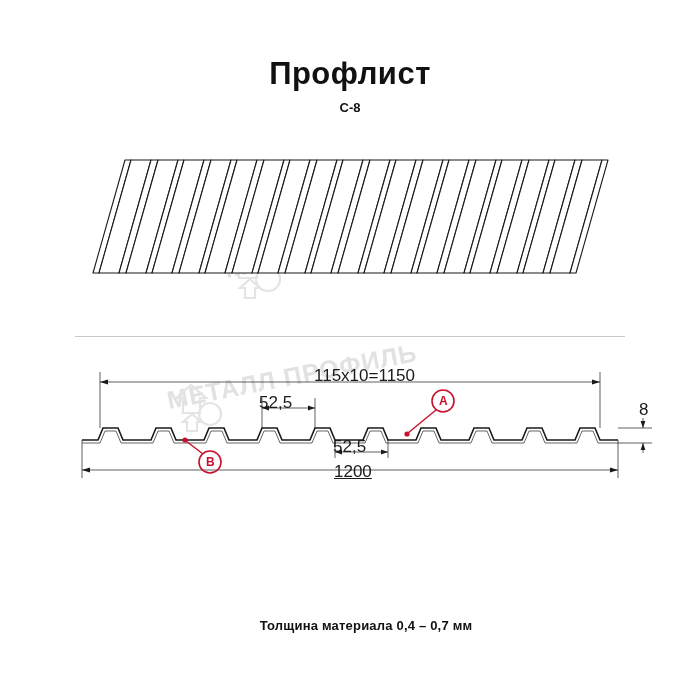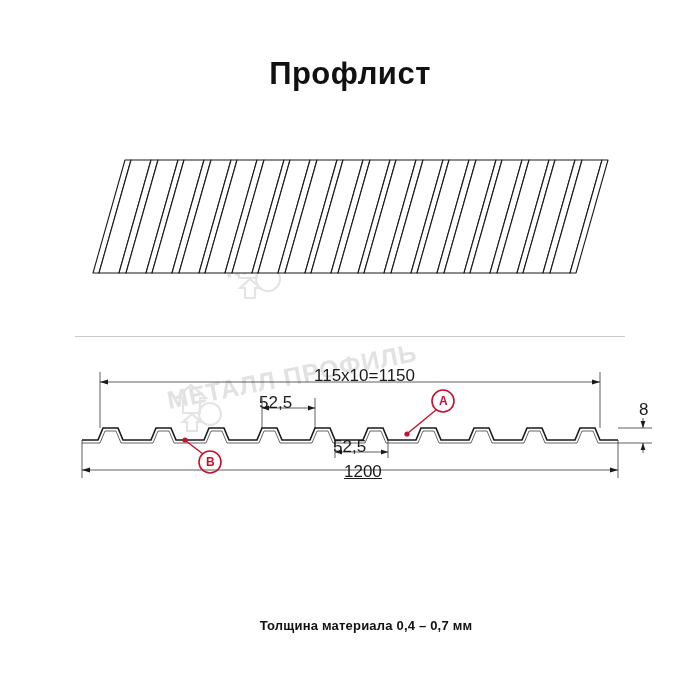--- a/index.html
+++ b/index.html
@@ -104,20 +104,21 @@
     color: #c8102e;
     font-family: "Liberation Sans", sans-serif;
   }
 </style>
 </head>
 <body>
 
 <div class="page">
 
   <div class="title">Профлист</div>
+  <div class="subtitle">С-8</div>
 
   <div class="wm wm1">МЕТАЛЛ ПРОФИЛЬ</div>
   <div class="wm wm2">МЕТАЛЛ ПРОФИЛЬ</div>
 
   <svg class="art" viewBox="0 0 700 700">
 
     <g stroke="#e4e4e4" stroke-width="2.2" fill="none">
       <path d="M232 262 l16 -14 l16 14 l-7 0 l0 16 l-18 0 l0 -16 z"></path>
       <path d="M240 288 l10 -9 l10 9 l-5 0 l0 10 l-10 0 l0 -10 z"></path>
       <circle cx="268" cy="279" r="12"></circle>
@@ -252,21 +253,21 @@
       <circle cx="210" cy="462" r="11" fill="none" stroke="#c8102e" stroke-width="1.6"></circle>
       <path d="M203 454 L186 441" stroke="#c8102e" stroke-width="1.4" fill="none"></path>
       <circle cx="185" cy="440" r="2.6" fill="#c8102e" stroke="none"></circle>
     </g>
   </svg>
 
   <div class="dimtext" style="left:314px; top:366px;">115x10=1150</div>
   <div class="dimtext" style="left:259px; top:393px;">52,5</div>
   <div class="dimtext" style="left:333px; top:437px;">52,5</div>
   <div class="dimtext" style="left:639px; top:400px;">8</div>
-  <div class="dimtext" style="left:344px; top:462px;text-decoration:underline;">1200</div>
+  <div class="dimtext" style="left:334px; top:462px;text-decoration:underline;">1200</div>
 
   <div class="balloon-letter" style="left:439px; top:394px;">A</div>
   <div class="balloon-letter" style="left:206px; top:455px;">B</div>
 
   <div class="divider"></div>
 
   <div class="footnote">Толщина материала 0,4 – 0,7 мм</div>
 </div>
 
 </body></html>

